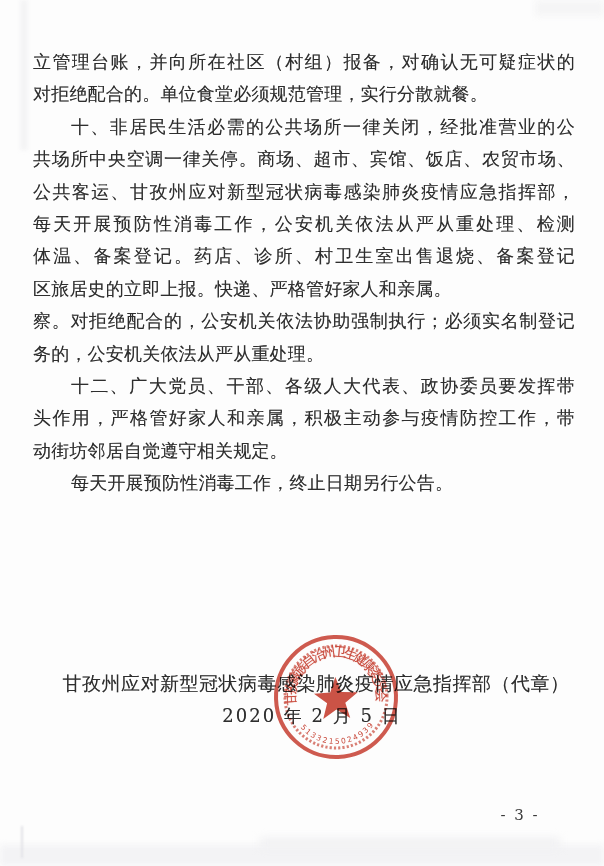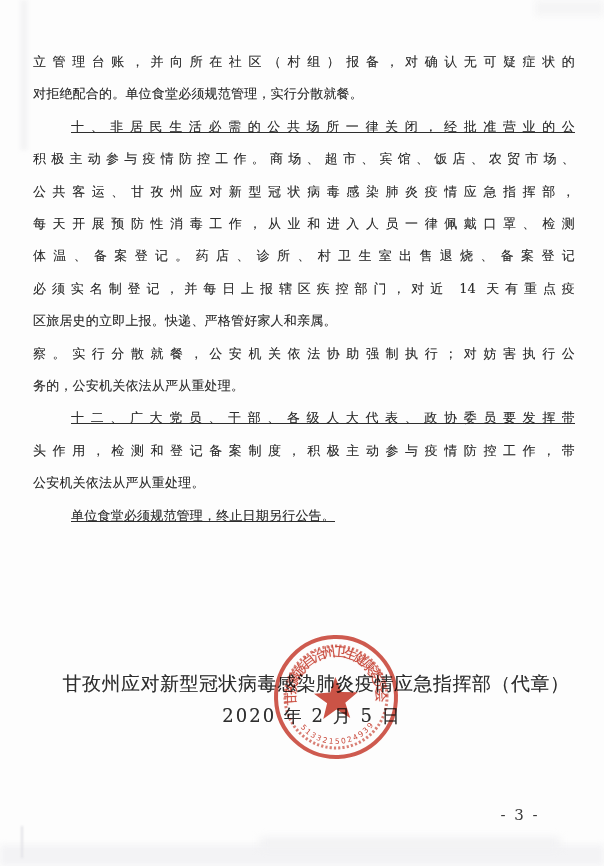--- a/index.html
+++ b/index.html
@@ -14,26 +14,26 @@
   .artifact{position:absolute;pointer-events:none;}
   .edge-strip-left{left:21px;top:0;width:6px;height:150px;background:#f1f1f3;filter:blur(2px);}
   .smudge-bottom{left:0;top:845px;width:604px;height:21px;background:#f3f3f5;filter:blur(3px);}
   .smudge-bottom2{left:260px;top:838px;width:300px;height:10px;background:#f0f0f2;filter:blur(4px);}
   .tick-mark{left:21px;top:826px;width:2px;height:32px;background:#e3e3e8;filter:blur(1px);}
   .smudge-topright{left:535px;top:0;width:69px;height:16px;background:#f5f5f6;filter:blur(3px);}
 
   
   .body-text{
     position:absolute;left:33px;top:46px;width:542px;
-    font-size:13px;line-height:32.4px;letter-spacing:.2px;
+    font-size:18px;line-height:32.4px;letter-spacing:.2px;
     text-shadow:0 0 .5px rgba(60,60,60,.45);
   }
   .line{text-align:justify;text-align-last:justify;}
   .line.end{text-align-last:left;}
-  .line.indent{text-indent:38px;text-decoration:underline;}
+  .line.indent{text-indent:38px;}
 
   
   .sig-org{
     position:absolute;top:671px;left:0;width:604px;text-align:center;
     font-size:19px;letter-spacing:.5px;transform:translateX(14px);
     text-shadow:0 0 .5px rgba(60,60,60,.45);
   }
   .sig-date{
     position:absolute;top:704px;left:0;width:604px;text-align:center;
     font-size:18px;letter-spacing:2px;transform:translateX(10px);
@@ -60,32 +60,31 @@
   <div class="artifact edge-strip-left"></div>
   <div class="artifact smudge-bottom"></div>
   <div class="artifact smudge-bottom2"></div>
   <div class="artifact tick-mark"></div>
   <div class="artifact smudge-topright"></div>
 
   <div class="body-text">
     <div class="line">立管理台账，并向所在社区（村组）报备，对确认无可疑症状的</div>
     <div class="line end">对拒绝配合的。单位食堂必须规范管理，实行分散就餐。</div>
     <div class="line indent">十、非居民生活必需的公共场所一律关闭，经批准营业的公</div>
-    <div class="line">积极主动参与疫情防控工作。商场、超市、宾馆、饭店、农贸市场、</div>
+    <div class="line">共场所中央空调一律关停。商场、超市、宾馆、饭店、农贸市场、</div>
     <div class="line">公共客运、甘孜州应对新型冠状病毒感染肺炎疫情应急指挥部，</div>
-    <div class="line">每天开展预防性消毒工作，从业和进入人员一律佩戴口罩、检测</div>
+    <div class="line">每天开展预防性消毒工作，公安机关依法从严从重处理、检测</div>
     <div class="line">体温、备案登记。药店、诊所、村卫生室出售退烧、备案登记</div>
-    <div class="line">必须实名制登记，并每日上报辖区疾控部门，对近 14 天有重点疫</div>
     <div class="line end">区旅居史的立即上报。快递、严格管好家人和亲属。</div>
-    <div class="line">察。实行分散就餐，公安机关依法协助强制执行；对妨害执行公</div>
+    <div class="line">察。对拒绝配合的，公安机关依法协助强制执行；必须实名制登记</div>
     <div class="line end">务的，公安机关依法从严从重处理。</div>
     <div class="line indent">十二、广大党员、干部、各级人大代表、政协委员要发挥带</div>
-    <div class="line">头作用，检测和登记备案制度，积极主动参与疫情防控工作，带</div>
-    <div class="line end">公安机关依法从严从重处理。</div>
-    <div class="line indent end">单位食堂必须规范管理，终止日期另行公告。</div>
+    <div class="line">头作用，严格管好家人和亲属，积极主动参与疫情防控工作，带</div>
+    <div class="line end">动街坊邻居自觉遵守相关规定。</div>
+    <div class="line indent end">每天开展预防性消毒工作，终止日期另行公告。</div>
   </div>
 
   <div class="sig-org">甘孜州应对新型冠状病毒感染肺炎疫情应急指挥部（代章）</div>
   <div class="sig-date">2020 年 2 月 5 日</div>
 
   <svg class="seal" viewBox="0 0 174 174">
     <defs>
       <path id="arc-top" d="M 46.6 94.1 A 41 41 0 1 1 127.4 94.1" fill="none"></path>
       <path id="arc-bottom" d="M 48.5 114 A 47 47 0 0 0 125.5 114" fill="none"></path>
     </defs>

